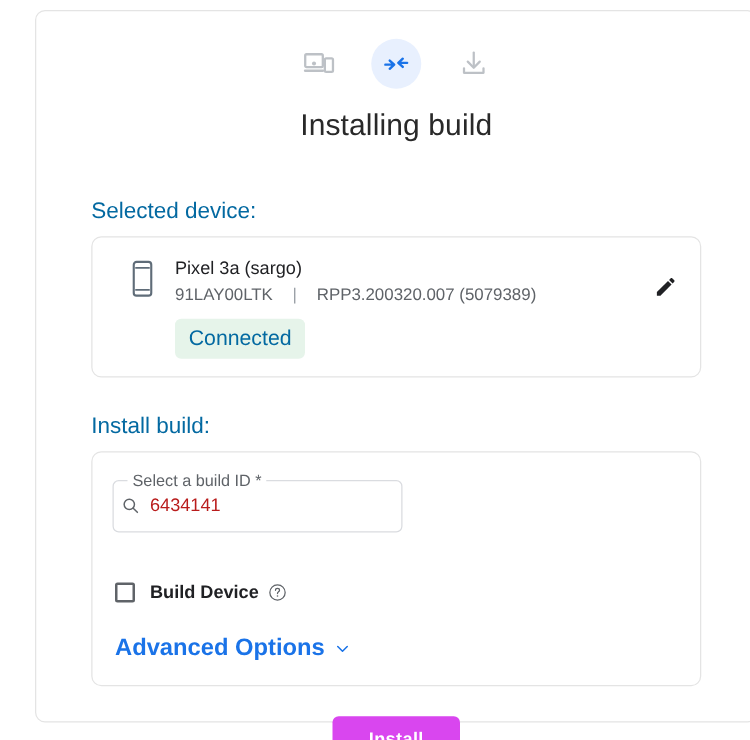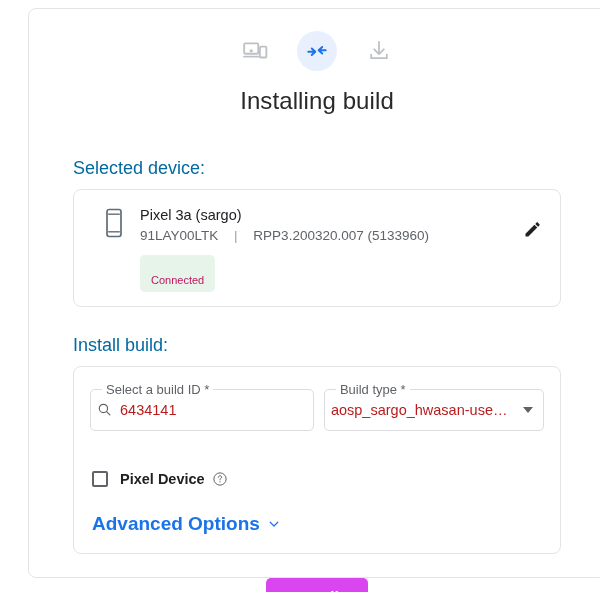--- a/index.html
+++ b/index.html
@@ -104,24 +104,24 @@
   }
   .device-meta .sep {
     display: inline-block;
     padding: 0 12px;
     color: #9aa0a6;
   }
   .badge {
     display: inline-block;
     margin-top: 12px;
     background: #e6f4ea;
-    color: #be185d;
-    font-size: 11px;
+    color: #0369a1;
+    font-size: 17px;
     border-radius: 5px;
-    padding: 19px 11px 6px 11px;
+    padding: 6px 11px 6px 11px;
   }
   .edit-btn {
     position: absolute;
     right: 14px;
     top: 28px;
     width: 26px;
     height: 26px;
     display: flex;
     align-items: center;
     justify-content: center;
@@ -301,21 +301,21 @@
         <path d="M5.2 6.2 H16.8" stroke="#5f6c78" stroke-width="1.4"></path>
         <path d="M5.2 23.8 H16.8" stroke="#5f6c78" stroke-width="1.4"></path>
       </svg>
     </div>
 
     <div class="device-info">
       <div class="device-name">Pixel 3a (sargo)</div>
       <div class="device-meta">
         <span>91LAY00LTK</span>
         <span class="sep">|</span>
-        <span>RPP3.200320.007 (5133960)</span>
+        <span>RPP3.200320.007 (5079389)</span>
       </div>
       <div class="badge">Connected</div>
     </div>
 
     <div class="edit-btn">
       <span>
         <svg width="20" height="20" viewBox="0 0 24 24" fill="none">
           <path d="M3 17.6 V21 H6.4 L17.1 10.3 L13.7 6.9 Z" fill="#202124"></path>
           <path d="M19.7 7.7 C20.1 7.3 20.1 6.7 19.7 6.3 L17.7 4.3 C17.3 3.9 16.7 3.9 16.3 4.3 L14.7 5.9 L18.1 9.3 Z" fill="#202124"></path>
         </svg>
@@ -333,31 +333,26 @@
         <span class="field-legend">Select a build ID *</span>
         <span class="search-icon-wrap">
           <svg width="15" height="15" viewBox="0 0 24 24" fill="none">
             <circle cx="10.3" cy="10.3" r="6.6" stroke="#5f6368" stroke-width="1.9"></circle>
             <path d="M15.3 15.3 L20.6 20.6" stroke="#5f6368" stroke-width="1.9" stroke-linecap="round"></path>
           </svg>
         </span>
         <span class="field-value">6434141</span>
       </div>
 
-      <div class="field field-buildtype">
-        <span class="field-legend">Build type *</span>
-        <span class="field-value" style="max-width:178px">aosp_sargo_hwasan-user…</span>
-        <span class="dropdown-arrow"></span>
-      </div>
 
     </div>
 
     <div class="wipe-row">
       <span class="checkbox"></span>
-      <span class="wipe-label">Pixel Device</span>
+      <span class="wipe-label">Build Device</span>
       <span class="help-icon">
         <svg width="16" height="16" viewBox="0 0 24 24" fill="none">
           <circle cx="12" cy="12" r="9.2" stroke="#5f6368" stroke-width="1.5"></circle>
           <path d="M9.6 9.3 C9.6 7.9 10.7 7.1 12 7.1 C13.4 7.1 14.4 8 14.4 9.2 C14.4 10.5 13.5 10.9 12.7 11.6 C12.2 12 12 12.4 12 13.3" stroke="#5f6368" stroke-width="1.5" stroke-linecap="round"></path>
           <circle cx="12" cy="16.2" r="1" fill="#5f6368"></circle>
         </svg>
       </span>
     </div>
 
     <div class="advanced">

